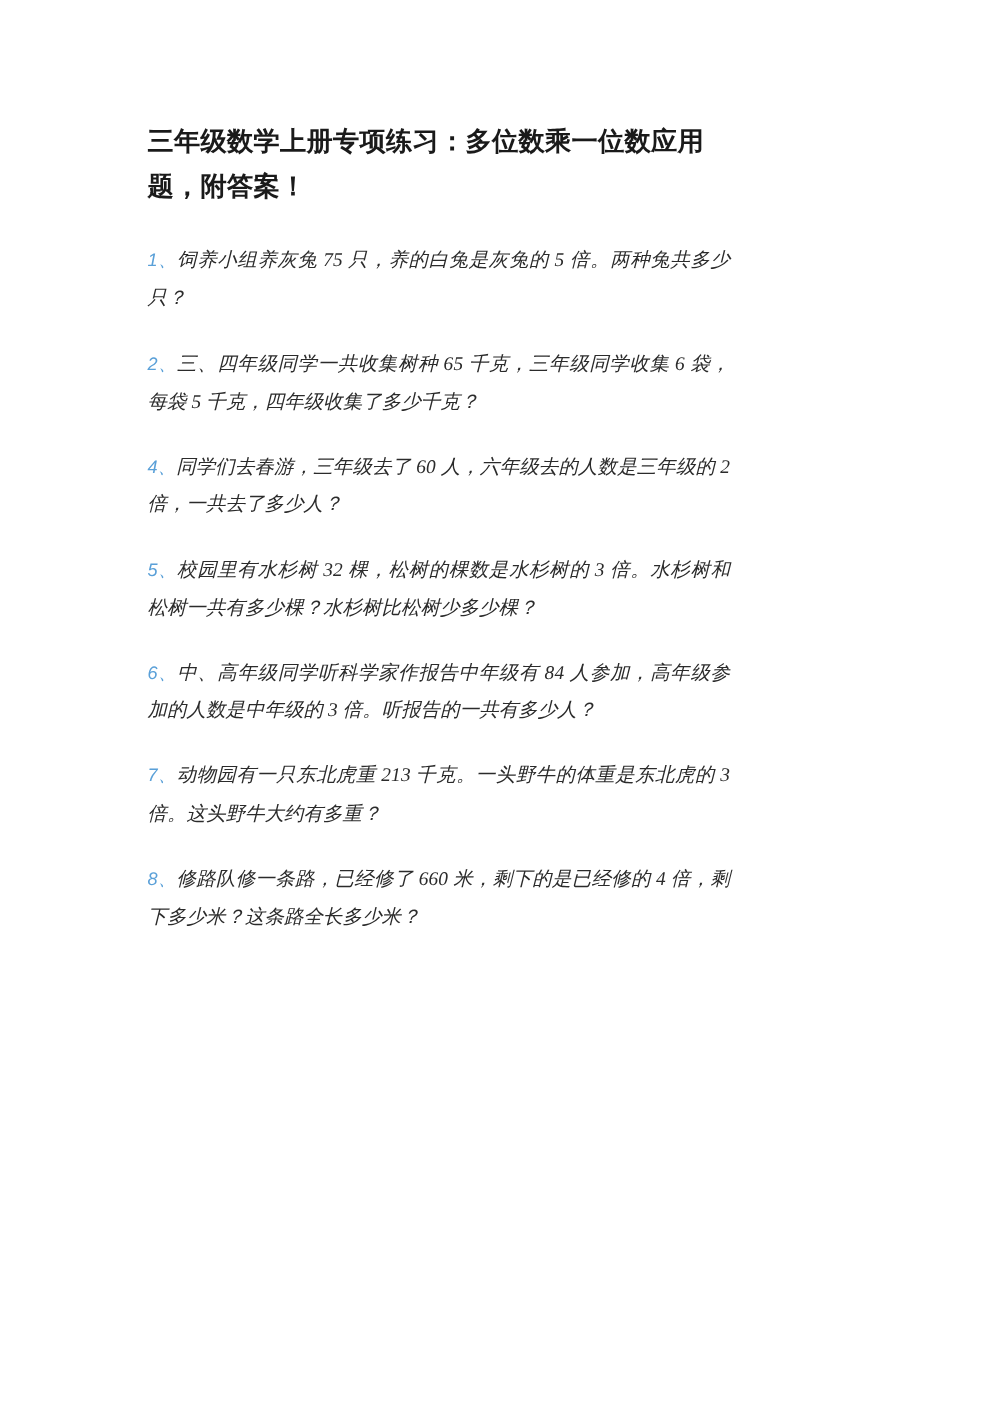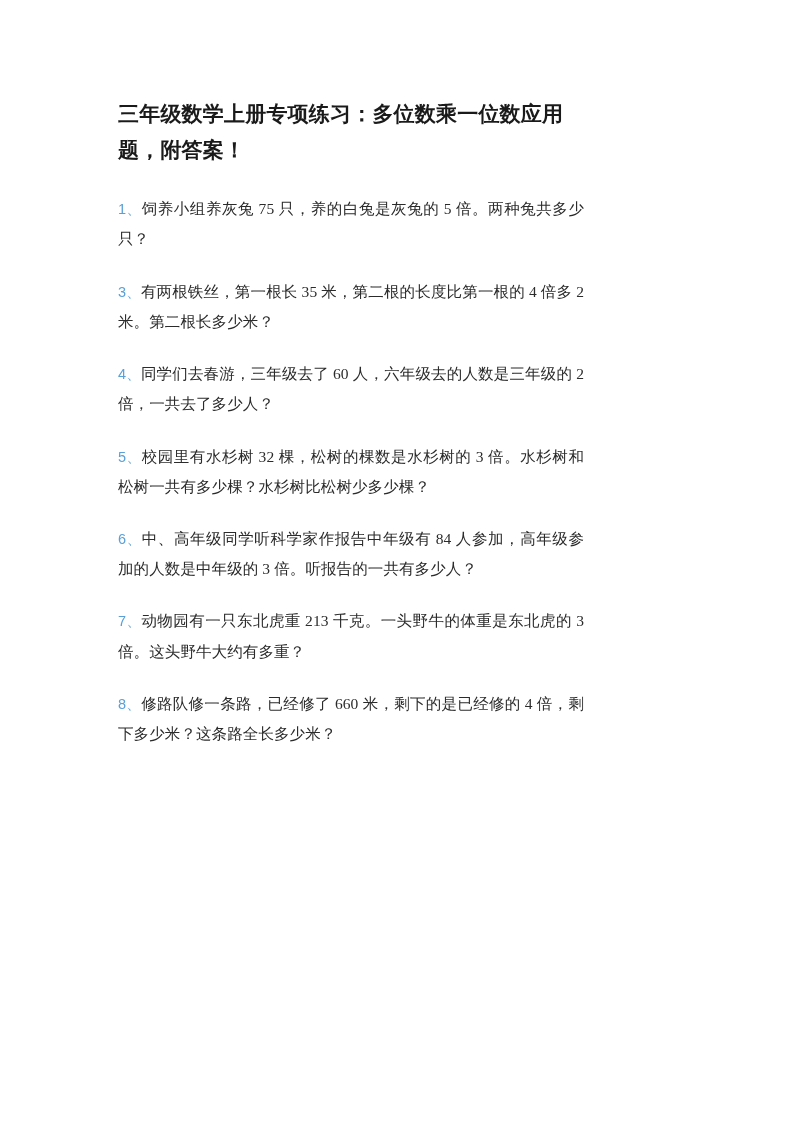--- a/index.html
+++ b/index.html
@@ -36,20 +36,21 @@
     list-style: none;
   }
   .q-item {
     display: block;
     font-size: 15.5px;
     line-height: 1.95;
     color: #2b2b2b;
     margin: 1px 0 22px 0;
     text-align: justify;
     letter-spacing: 0.1px;
+    font-style: italic;
   }
   .q-item.gap-extra {
     margin-bottom: 48px;
   }
   .q-num {
     color: #5aa0d8;
     font-family: "Liberation Sans", sans-serif;
     font-size: 14.5px;
   }
   .q-text {
@@ -62,24 +63,24 @@
 <div class="page">
 
   <h1 class="doc-title">三年级数学上册专项练习：多位数乘一位数应用题，附答案！</h1>
 
   <div class="q-list">
 
     <p class="q-item">
       <span class="q-num">1、</span><span class="q-text">饲养小组养灰兔 75 只，养的白兔是灰兔的 5 倍。两种兔共多少只？</span>
     </p>
 
+    <p class="q-item">
+      <span class="q-num">2、</span><span class="q-text">三、四年级同学一共收集树种 65 千克，三年级同学收集 6 袋，每袋 5 千克，四年级收集了多少千克？</span>
+    </p>
 
-    <p class="q-item">
-      <span class="q-num">3、</span><span class="q-text">有两根铁丝，第一根长 35 米，第二根的长度比第一根的 4 倍多 2 米。第二根长多少米？</span>
-    </p>
 
     <p class="q-item">
       <span class="q-num">4、</span><span class="q-text">同学们去春游，三年级去了 60 人，六年级去的人数是三年级的 2 倍，一共去了多少人？</span>
     </p>
 
     <p class="q-item">
       <span class="q-num">5、</span><span class="q-text">校园里有水杉树 32 棵，松树的棵数是水杉树的 3 倍。水杉树和松树一共有多少棵？水杉树比松树少多少棵？</span>
     </p>
 
     <p class="q-item">

